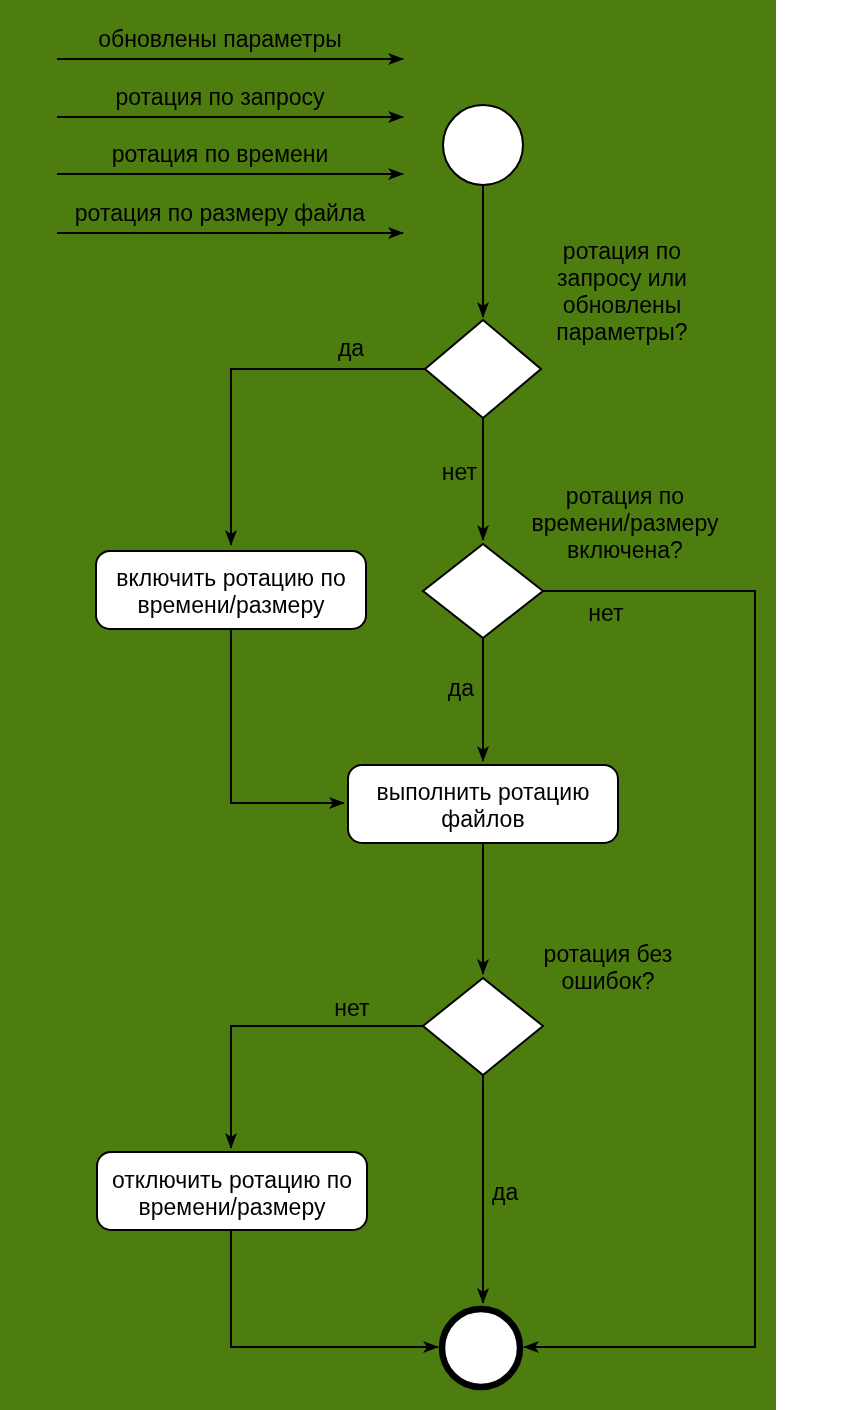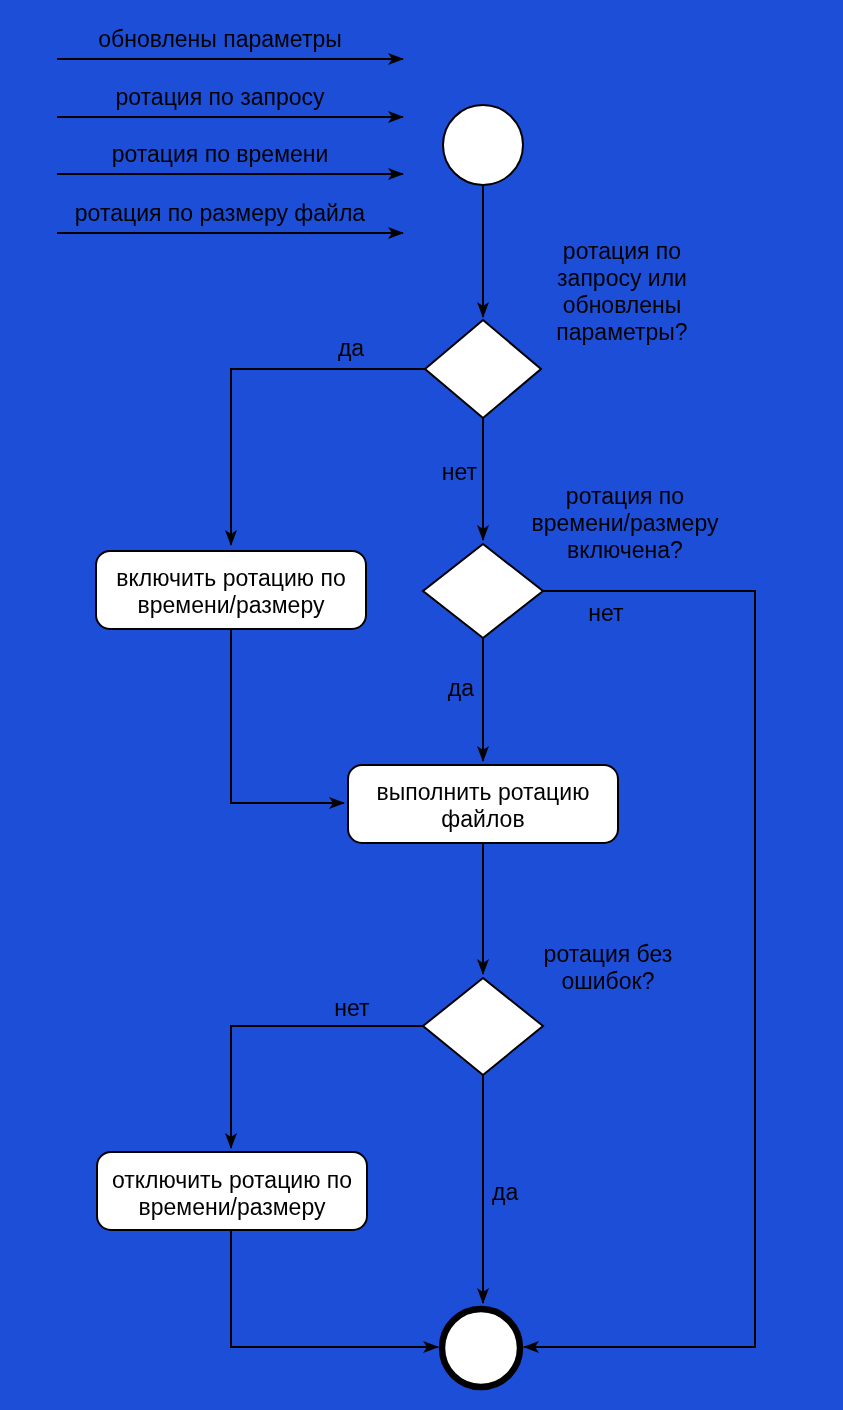--- a/index.html
+++ b/index.html
@@ -2,23 +2,23 @@
 <html><head>
 <meta charset="utf-8">
 <style>
   html, body {
     margin: 0;
     padding: 0;
     background: #ffffff;
   }
   #canvas-wrap {
     position: relative;
-    width: 843px;
+    width: 776px;
     height: 1410px;
-    background: #1d4ed8;
+    background: #4d7c0f;
     overflow: hidden;
   }
   svg {
     display: block;
   }
   text {
     font-family: "Liberation Sans", "DejaVu Sans", sans-serif;
     font-size: 23px;
     fill: #000000;
   }

